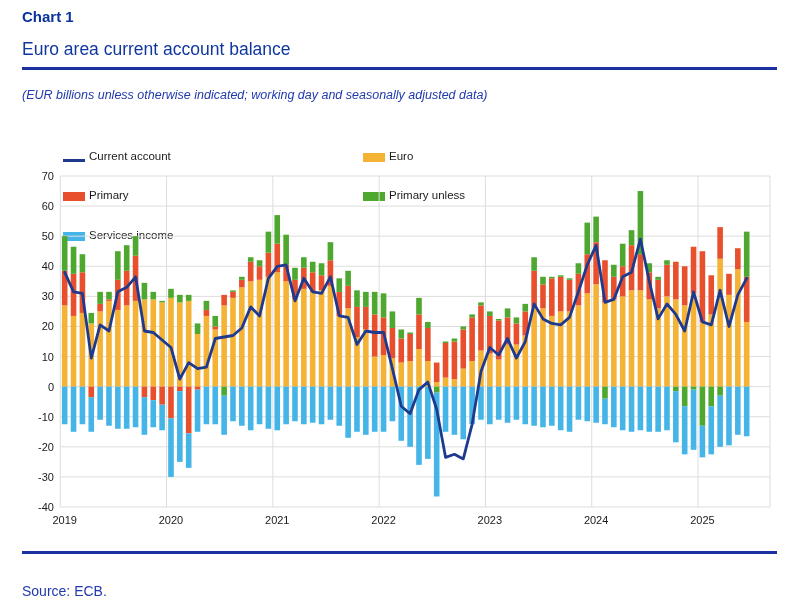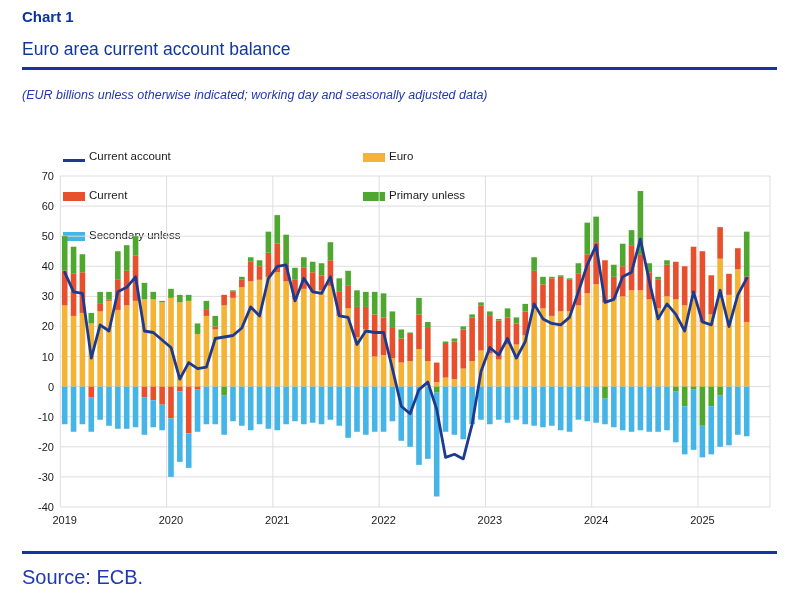--- a/index.html
+++ b/index.html
@@ -13,46 +13,46 @@
   .note{position:absolute;left:22px;top:88px;font-size:12.5px;color:#2139AE;font-style:italic;}
   .legend{position:absolute;top:122px;left:0;width:800px;height:48px;font-size:11.5px;color:#1a1a1a;}
   .legend-col{position:absolute;top:0;}
   .legend-col.c1{left:63px;}
   .legend-col.c2{left:363px;}
   .legend-item{display:flex;align-items:flex-end;height:15.5px;margin-top:24px;}
   .sw{width:22px;height:9px;margin-right:4px;flex:0 0 22px;}
   .sw.line{height:3px;margin-top:1px;}
   .chart-wrap{position:absolute;left:0;top:108px;width:720px;height:432px;}
   .footer-rule{position:absolute;left:22px;top:551px;width:755px;height:2.5px;background:#1B31A0;}
-  .source{position:absolute;left:22px;top:566px;font-size:20px;color:#2139AE;}
+  .source{position:absolute;left:22px;top:583px;font-size:14px;color:#2139AE;}
   svg text{font-family:"Liberation Sans", sans-serif;}
 </style>
 </head>
 <body>
 
 <div class="page">
 
   <div class="kicker">Chart 1</div>
   <div class="subtitle">Euro area current account balance</div>
   <div class="title-rule"></div>
   <div class="note">(EUR billions unless otherwise indicated; working day and seasonally adjusted data)</div>
 
   <div class="legend">
     <div class="legend-col c1">
       <div class="legend-item">
         <span class="sw line" style="background:#1E3A8F"></span>
         <span>Current account</span>
       </div>
       <div class="legend-item">
         <span class="sw" style="background:#E8502D"></span>
-        <span>Current</span>
+        <span>Primary</span>
       </div>
       <div class="legend-item">
         <span class="sw" style="background:#45B5E8"></span>
-        <span>Secondary unless</span>
+        <span>Services income</span>
       </div>
     </div>
     <div class="legend-col c2">
       <div class="legend-item">
         <span class="sw" style="background:#F5B335"></span>
         <span>Euro</span>
       </div>
       <div class="legend-item">
         <span class="sw" style="background:#4EA72E"></span>
         <span>Primary unless</span>

